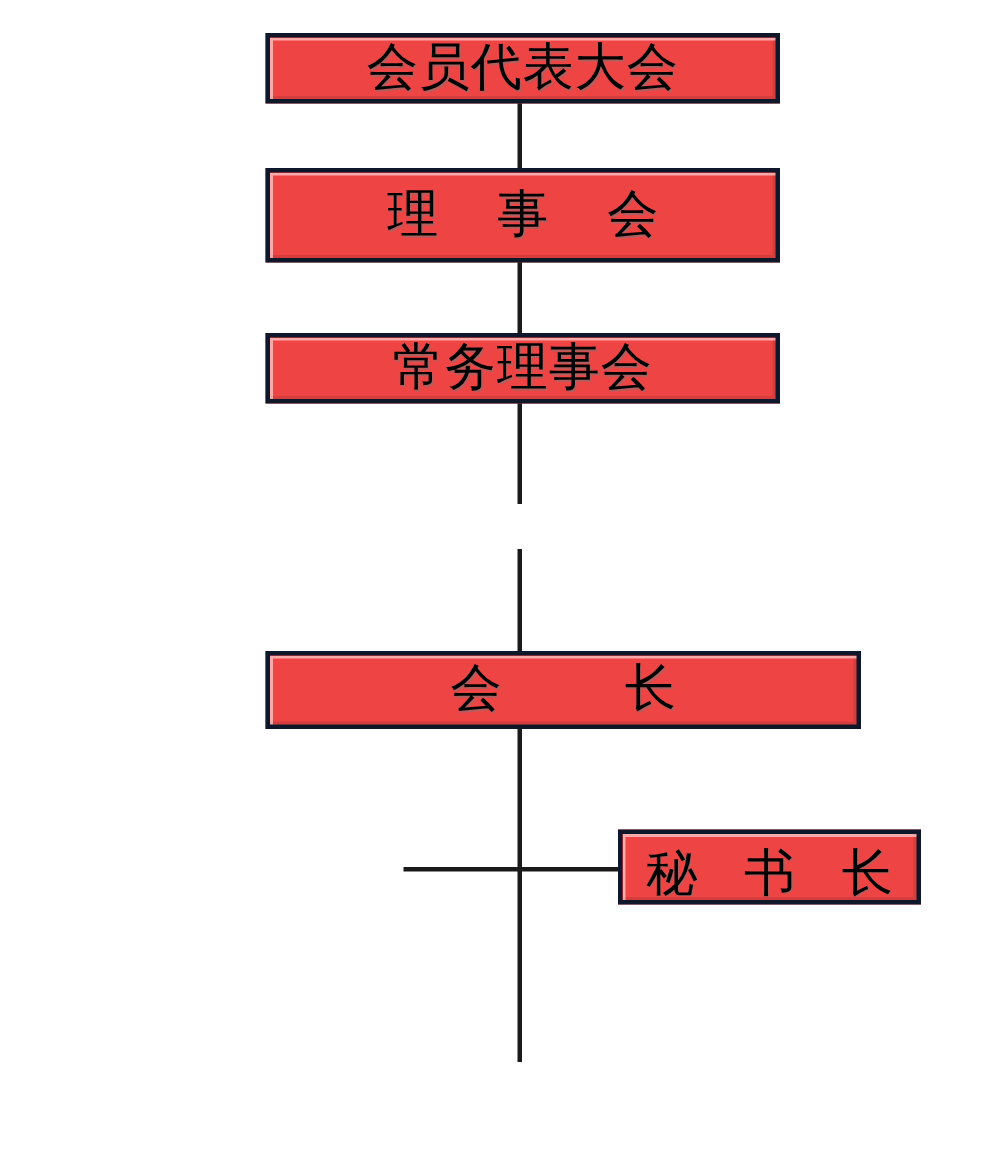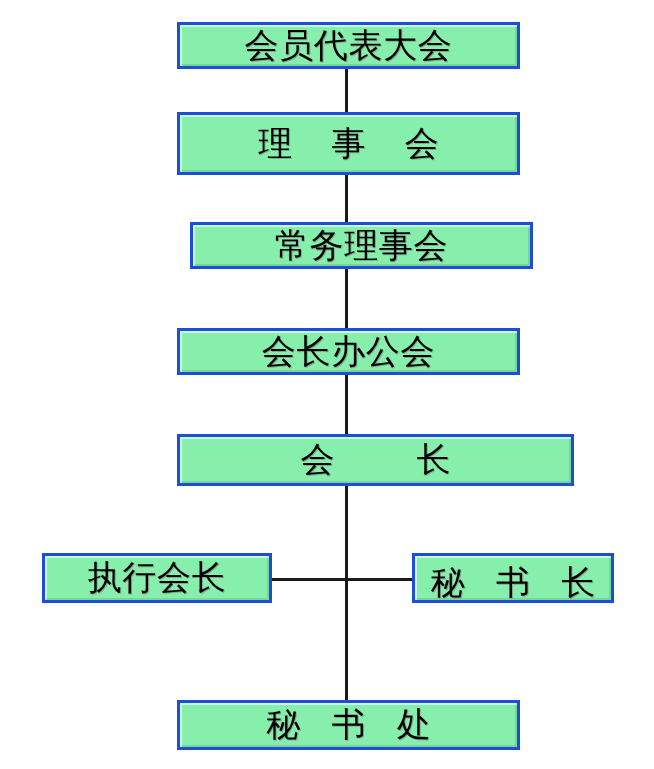--- a/index.html
+++ b/index.html
@@ -28,22 +28,22 @@
   .connector-h {
     position: absolute;
     background: #1a1a1a;
     height: 3px;
   }
 
   
   .org-box {
     position: absolute;
     box-sizing: border-box;
-    background: #86efac;
-    border: 3px solid #1d4ed8;
+    background: #ef4444;
+    border: 3px solid #0f172a;
     display: flex;
     align-items: center;
     justify-content: center;
     
     box-shadow:
       inset 2px 2px 0 rgba(255,255,255,0.55),
       inset -2px -2px 0 rgba(0,0,0,0.10);
     z-index: 2;
   }
   .org-box .box-label {
@@ -82,37 +82,28 @@
   <div class="connector-h" style="left:345px; top:578px; width:70px;"></div>
 
   <div class="org-box sp-none" style="left:177px; top:22px; width:343px; height:47px;">
     <span class="box-label">会员代表大会</span>
   </div>
 
   <div class="org-box sp-wide" style="left:177px; top:112px; width:343px; height:63px;">
     <span class="box-label">理 事 会</span>
   </div>
 
-  <div class="org-box sp-none" style="left:177px; top:222px; width:343px; height:47px;margin-left:13px;">
+  <div class="org-box sp-none" style="left:177px; top:222px; width:343px; height:47px;">
     <span class="box-label">常务理事会</span>
   </div>
 
-  <div class="org-box sp-none" style="left:177px; top:328px; width:343px; height:47px;">
-    <span class="box-label">会长办公会</span>
-  </div>
 
   <div class="org-box sp-xwide" style="left:177px; top:434px; width:397px; height:52px;">
     <span class="box-label">会  长</span>
   </div>
 
-  <div class="org-box sp-none" style="left:42px; top:553px; width:230px; height:50px;">
-    <span class="box-label">执行会长</span>
-  </div>
 
   <div class="org-box sp-mid" style="left:412px; top:553px; width:202px; height:50px;align-items:flex-end;">
     <span class="box-label">秘 书 长</span>
   </div>
 
-  <div class="org-box sp-mid" style="left:177px; top:700px; width:343px; height:50px;">
-    <span class="box-label">秘 书 处</span>
-  </div>
 
 </div>
 
 </body></html>

